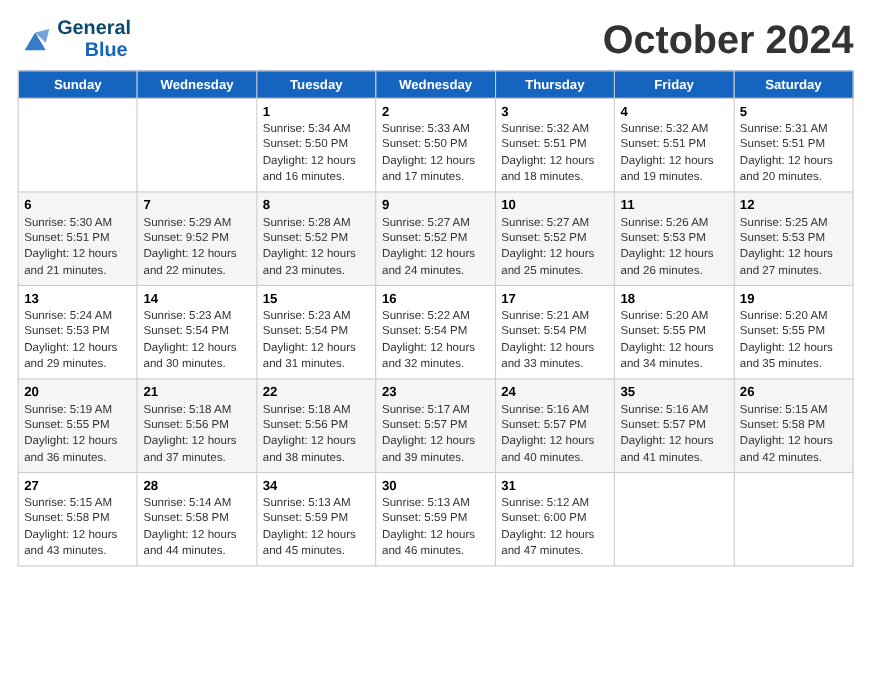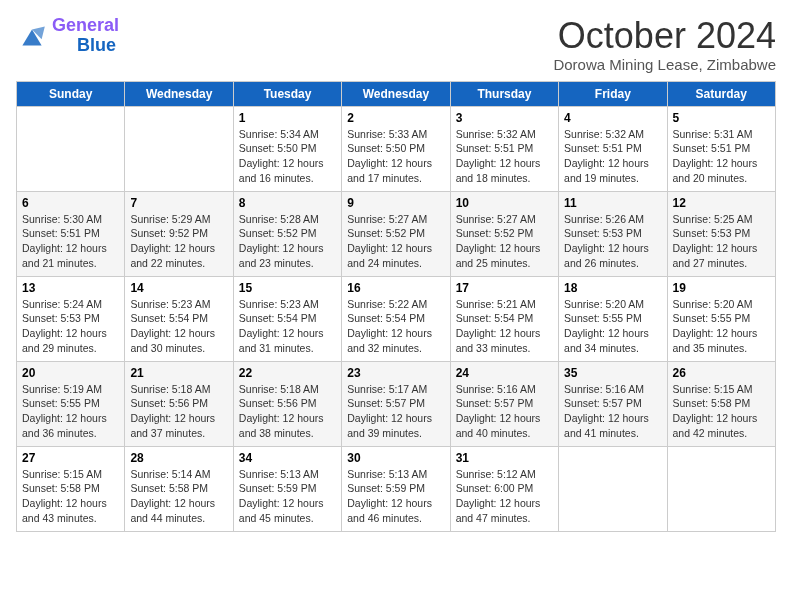--- a/index.html
+++ b/index.html
@@ -21,32 +21,32 @@
       align-items: center;
       gap: 4px;
     }
     .logo-text {
       font-size: 18px;
       font-weight: bold;
       color: #1a1a2e;
       line-height: 1.1;
     }
     .logo-text span {
-      color: #8b5cf6;
+      color: #0c4a6e;
     }
     .logo-bird {
       width: 32px;
       height: 28px;
     }
     .title-block {
       text-align: right;
     }
     .month-title {
       font-size: 36px;
-      font-weight: normal;
+      font-weight: bold;
       color: #333;
       line-height: 1.1;
     }
     .subtitle {
       font-size: 15px;
       color: #555;
     }
     table {
       width: 100%;
       border-collapse: collapse;
@@ -96,21 +96,20 @@
       <polygon points="8,28 20,8 32,28" fill="#1565c0" opacity="0.85"></polygon>
       <polygon points="20,8 36,4 32,20" fill="#1565c0" opacity="0.6"></polygon>
     </svg>
     <div class="logo-text">
       <div><span>General</span></div>
       <div><span style="color:#1565c0;margin-left:25px;">Blue</span></div>
     </div>
   </div>
   <div class="title-block">
     <div class="month-title">October 2024</div>
-    <div class="subtitle">Dorowa Mining Lease, Zimbabwe</div>
   </div>
 </div>
 
 <table>
   <thead>
     <tr>
     <th>Sunday</th>
         <th>Wednesday</th>
         <th>Tuesday</th>
         <th>Wednesday</th>

